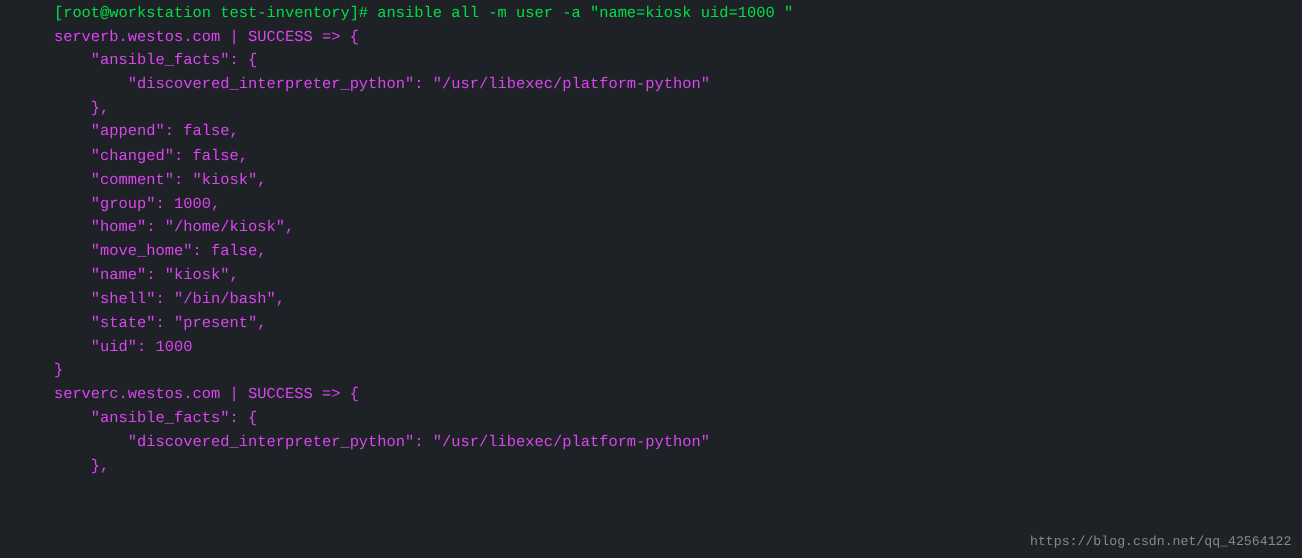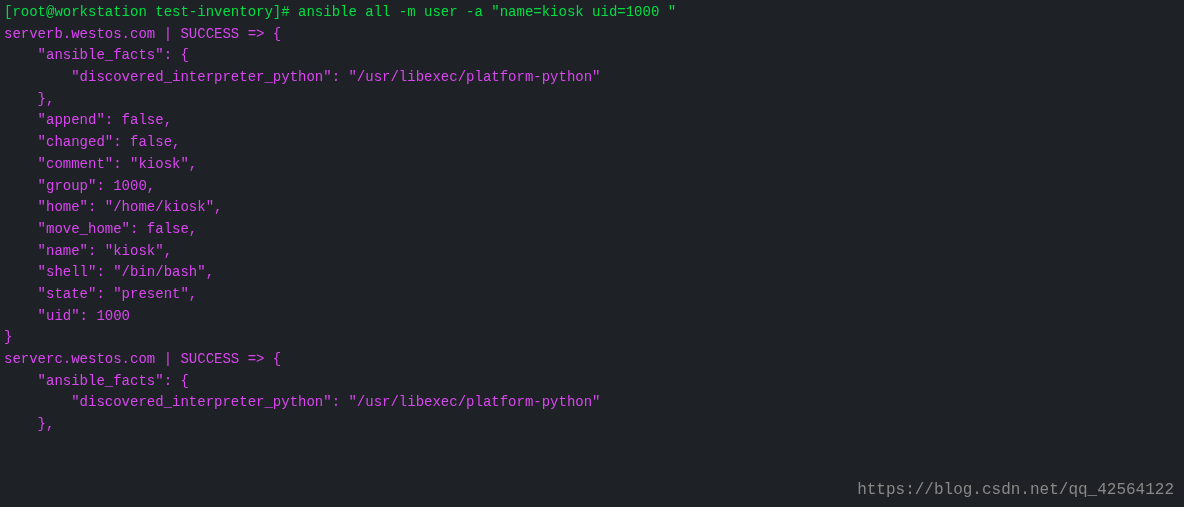--- a/index.html
+++ b/index.html
@@ -23,30 +23,31 @@
       background-color: #1e2227;
       padding: 2px 0;
       position: relative;
     }
 
     .line {
       display: block;
       white-space: pre;
       line-height: 1.55;
       padding: 0 4px;
+      margin-left: 45px;
     }
     .green { color: #d946ef; }
     .prompt-green { color: #00dd44; }
 
     .watermark {
       position: absolute;
       bottom: 8px;
       right: 10px;
       color: #888888;
-      font-size: 16px;
+      font-size: 12px;
       font-family: 'Courier New', Courier, monospace;
     }
   </style>
 </head>
 <body>
 
 <div class="terminal">
   <div>
       <span class="line"><span class="prompt-green">[root@workstation test-inventory]# ansible all -m user -a "name=kiosk uid=1000 "</span></span>
       <span class="line"><span class="green">serverb.westos.com | SUCCESS =&gt; {</span></span>

